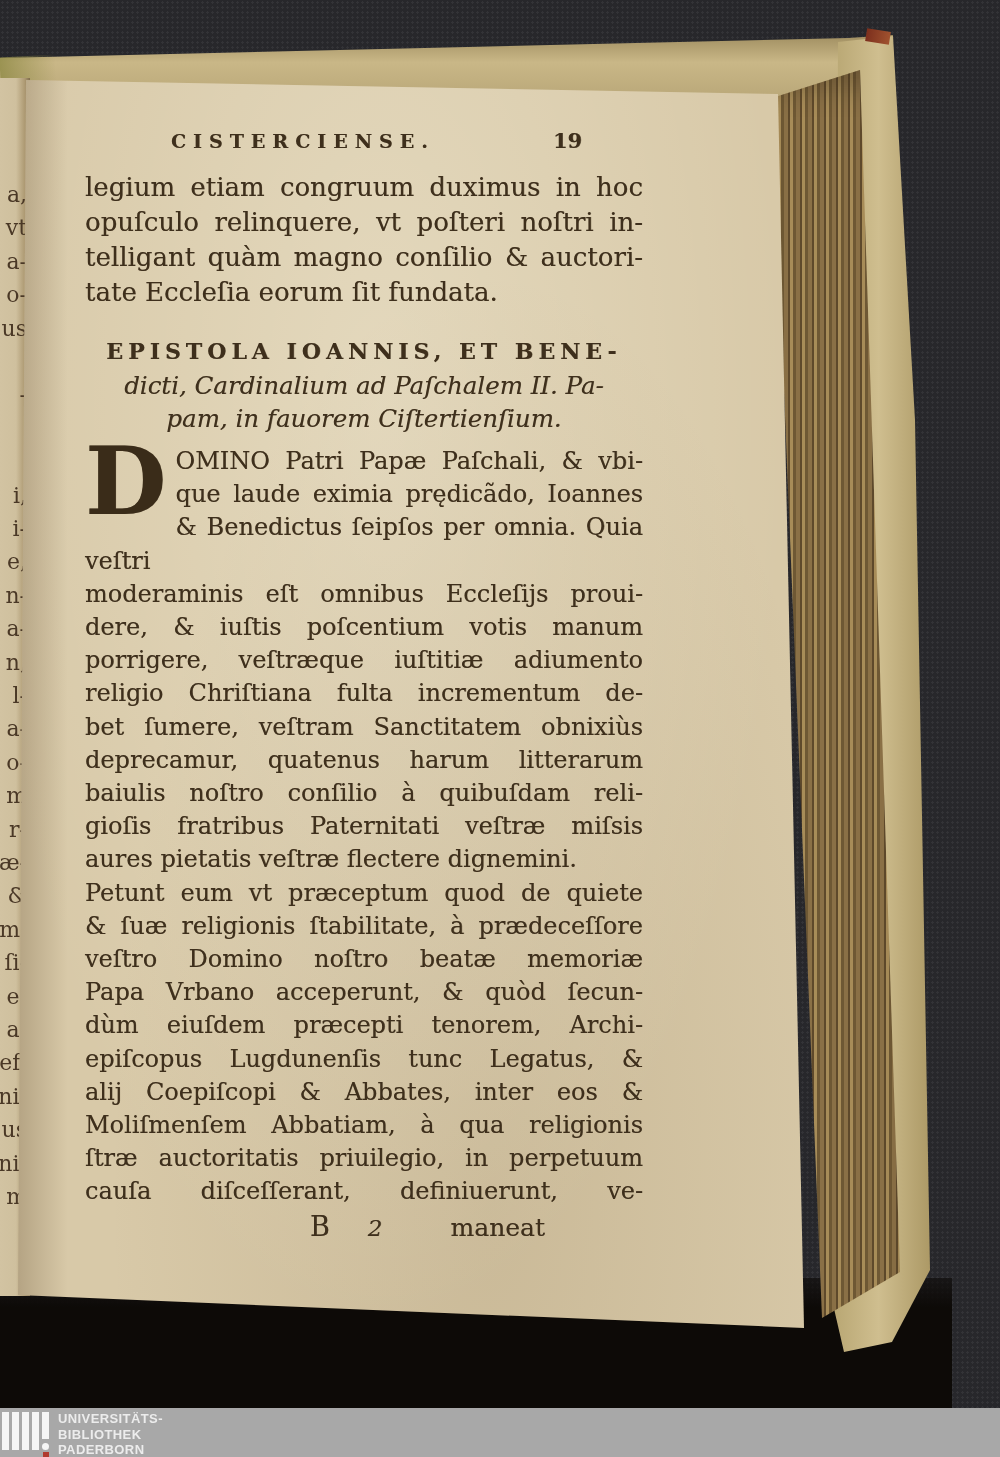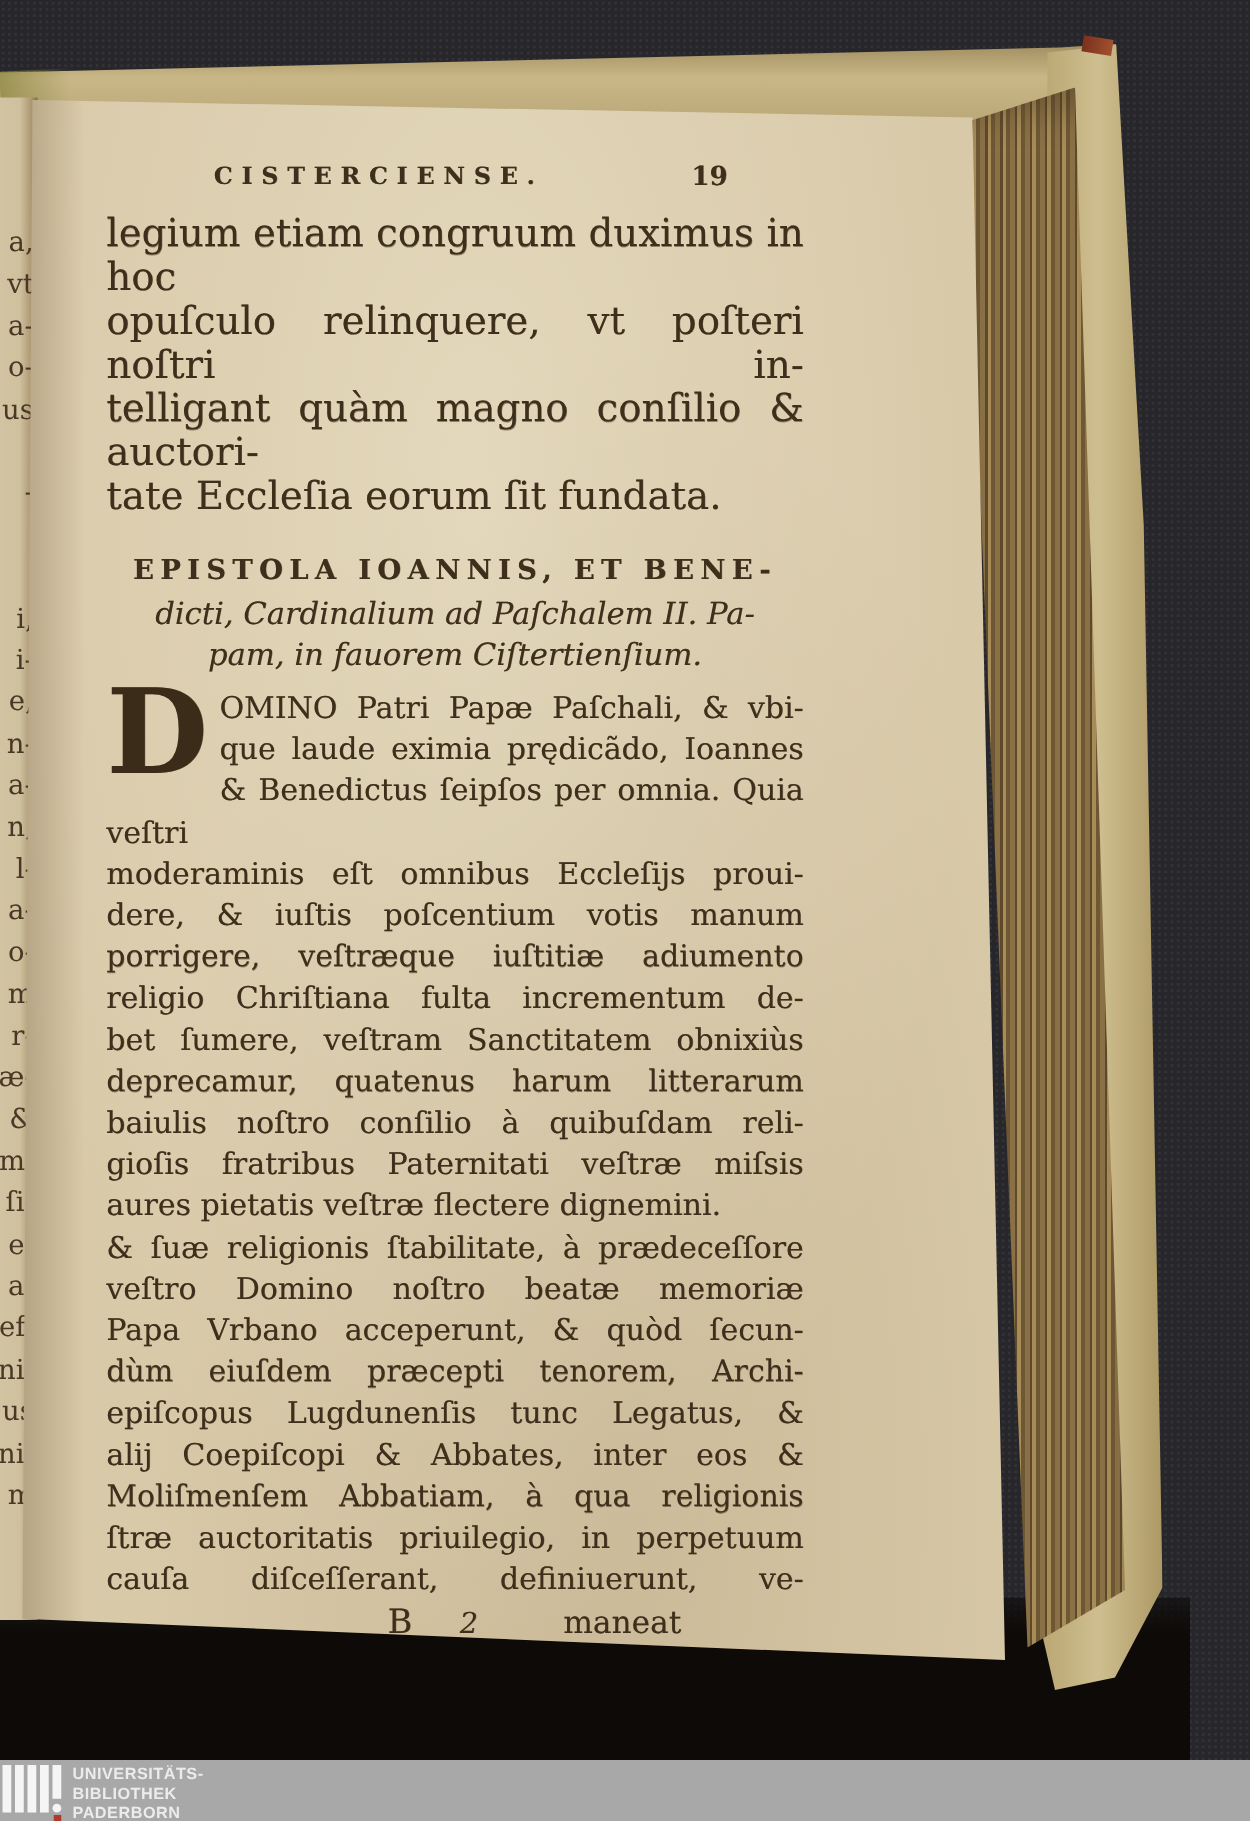--- a/index.html
+++ b/index.html
@@ -40,21 +40,21 @@
         background-color:#d8c9a8;padding-left:16px;}
 
   
   .text-block{position:absolute;left:85px;top:128px;width:558px;color:#3e2f1c;
               text-shadow:0.3px 0.3px 0.5px rgba(62,47,28,.5);}
   .hdr{position:relative;height:34px;}
   .hdr-title{position:absolute;left:86px;top:2px;font-size:19px;font-weight:bold;letter-spacing:7px;}
   .hdr-num{position:absolute;left:468px;top:0;font-size:21px;font-weight:bold;}
   .tline{font-size:24px;line-height:33.2px;text-align:justify;text-align-last:justify;}
   .para1{margin-top:8px;}
-  .para1 .tline{font-size:31px;line-height:35px;}
+  .para1 .tline{font-size:26px;line-height:35px;}
   .para1 .tline:last-child{text-align-last:left;}
   .heading{margin-top:24px;}
   .heading .tline{text-align:center;text-align-last:center;}
   .heading .tline:nth-child(1){font-size:22px;font-weight:bold;letter-spacing:5px;line-height:35px;}
   .heading .tline:nth-child(2),
   .heading .tline:nth-child(3){font-style:italic;font-size:24.5px;line-height:33px;}
   .body-para{margin-top:10px;}
   .dropcap{float:left;height:66px;width:auto;font-size:94px;line-height:64px;margin:4px 9px 0 0;
            font-weight:bold;color:#3a2c19;}
   .body-lines .tline:nth-child(12){text-align-last:left;}
@@ -156,20 +156,21 @@
             <div class="tline">&amp; Benedictus ſeipſos per omnia. Quia veſtri</div>
             <div class="tline">moderaminis eſt omnibus Eccleſijs proui-</div>
             <div class="tline">dere, &amp; iuſtis poſcentium votis manum</div>
             <div class="tline">porrigere, veſtræque iuſtitiæ adiumento</div>
             <div class="tline">religio Chriſtiana fulta incrementum de-</div>
             <div class="tline">bet ſumere, veſtram Sanctitatem obnixiùs</div>
             <div class="tline">deprecamur, quatenus harum litterarum</div>
             <div class="tline">baiulis noſtro conſilio à quibuſdam reli-</div>
             <div class="tline">gioſis fratribus Paternitati veſtræ miſsis</div>
             <div class="tline">aures pietatis veſtræ flectere dignemini.</div>
+            <div class="tline">Petunt eum vt præceptum quod de quiete</div>
             <div class="tline">&amp; ſuæ religionis ſtabilitate, à prædeceſſore</div>
             <div class="tline">veſtro Domino noſtro beatæ memoriæ</div>
             <div class="tline">Papa Vrbano acceperunt, &amp; quòd ſecun-</div>
             <div class="tline">dùm eiuſdem præcepti tenorem, Archi-</div>
             <div class="tline">epiſcopus Lugdunenſis tunc Legatus, &amp;</div>
             <div class="tline">alij Coepiſcopi &amp; Abbates, inter eos &amp;</div>
             <div class="tline">Moliſmenſem Abbatiam, à qua religionis</div>
             <div class="tline">ſtræ auctoritatis priuilegio, in perpetuum</div>
             <div class="tline">cauſa diſceſſerant, definiuerunt, ve-</div>
           </div>

